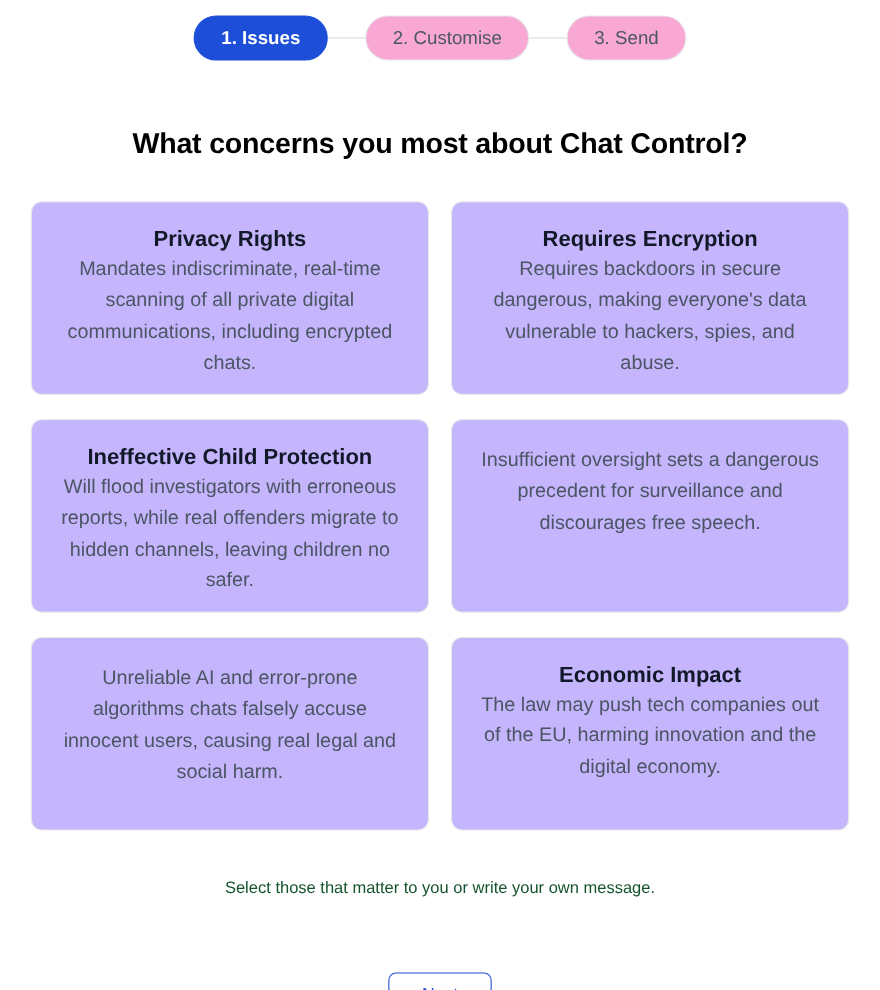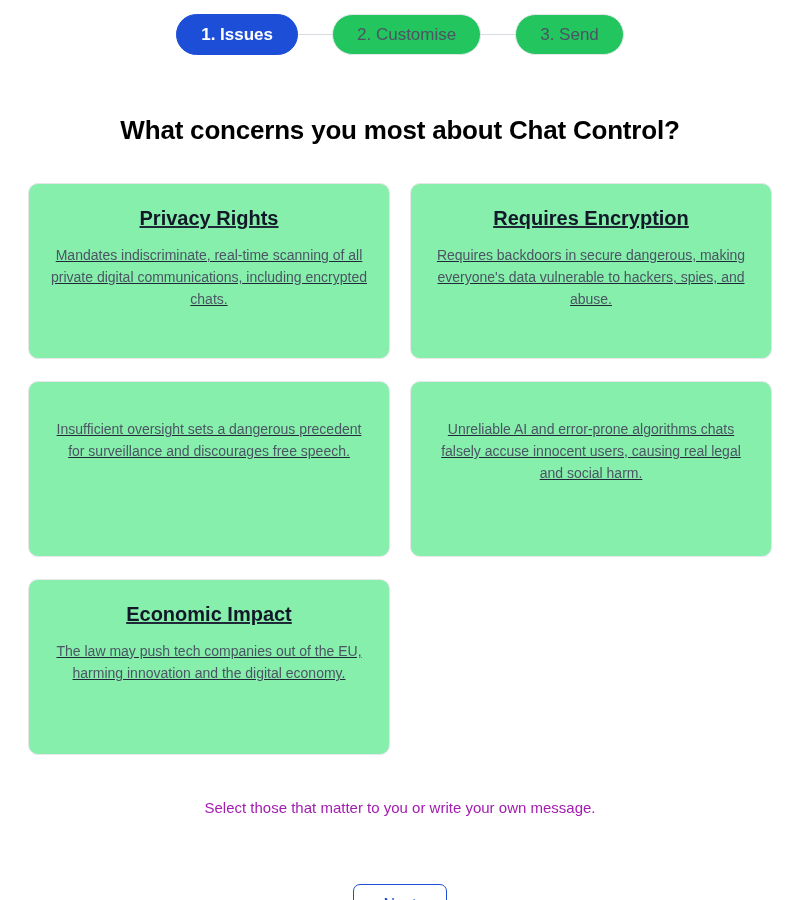--- a/index.html
+++ b/index.html
@@ -29,21 +29,21 @@
     padding-top: 14px;
     text-align: right;
   }
   .step {
     border-radius: 999px;
     padding: 11px 24px;
     font-size: 17px;
     line-height: 1;
     white-space: nowrap;
     border: 1px solid #e5e7eb;
-    background: #22c55e;
+    background: #f9a8d4;
     color: #4b5563;
     box-sizing: border-box;
   }
   .step.active {
     background: #1d4ed8;
     border-color: #1d4ed8;
     color: #ffffff;
     font-weight: bold;
   }
   .step-connector {
@@ -65,49 +65,47 @@
   
   .grid {
     margin: 37px auto 0 auto;
     width: 744px;
     display: grid;
     grid-template-columns: 362px 362px;
     column-gap: 20px;
     row-gap: 22px;
   }
   .card {
-    background: #86efac;
+    background: #c4b5fd;
     border: 1px solid #e5e7eb;
     border-radius: 10px;
     height: 176px;
     box-sizing: border-box;
     padding: 22px 22px 0 22px;
     text-align: center;
     cursor: pointer;
-    text-decoration: underline;
   }
   .card-title {
     font-size: 20px;
     font-weight: bold;
     color: #111827;
     line-height: 1.2;
   }
   .card-desc {
-    margin-top: 14px;
-    font-size: 14px;
+    font-size: 18px;
     line-height: 1.58;
     color: #4b5563;
   }
 
   
   .hint {
     text-align: center;
     margin-top: 44px;
     font-size: 15px;
-    color: #a21caf;
+    color: #14532d;
   }
   .actions {
     display: flex;
     justify-content: center;
     margin-top: 35px;
   }
   .next-button {
     border: 1.5px solid #1d4ed8;
     color: #1d4ed8;
     background: #ffffff;
@@ -145,20 +143,24 @@
     <div class="card">
       <div class="card-title">Privacy Rights</div>
       <div class="card-desc">Mandates indiscriminate, real-time scanning of all private digital communications, including encrypted chats.</div>
     </div>
 
     <div class="card">
       <div class="card-title">Requires Encryption</div>
       <div class="card-desc">Requires backdoors in secure dangerous, making everyone's data vulnerable to hackers, spies, and abuse.</div>
     </div>
 
+    <div class="card">
+      <div class="card-title">Ineffective Child Protection</div>
+      <div class="card-desc">Will flood investigators with erroneous reports, while real offenders migrate to hidden channels, leaving children no safer.</div>
+    </div>
 
     <div class="card">
       <div class="card-desc">Insufficient oversight sets a dangerous precedent for surveillance and discourages free speech.</div>
     </div>
 
     <div class="card">
       <div class="card-desc">Unreliable AI and error-prone algorithms chats falsely accuse innocent users, causing real legal and social harm.</div>
     </div>
 
     <div class="card">

